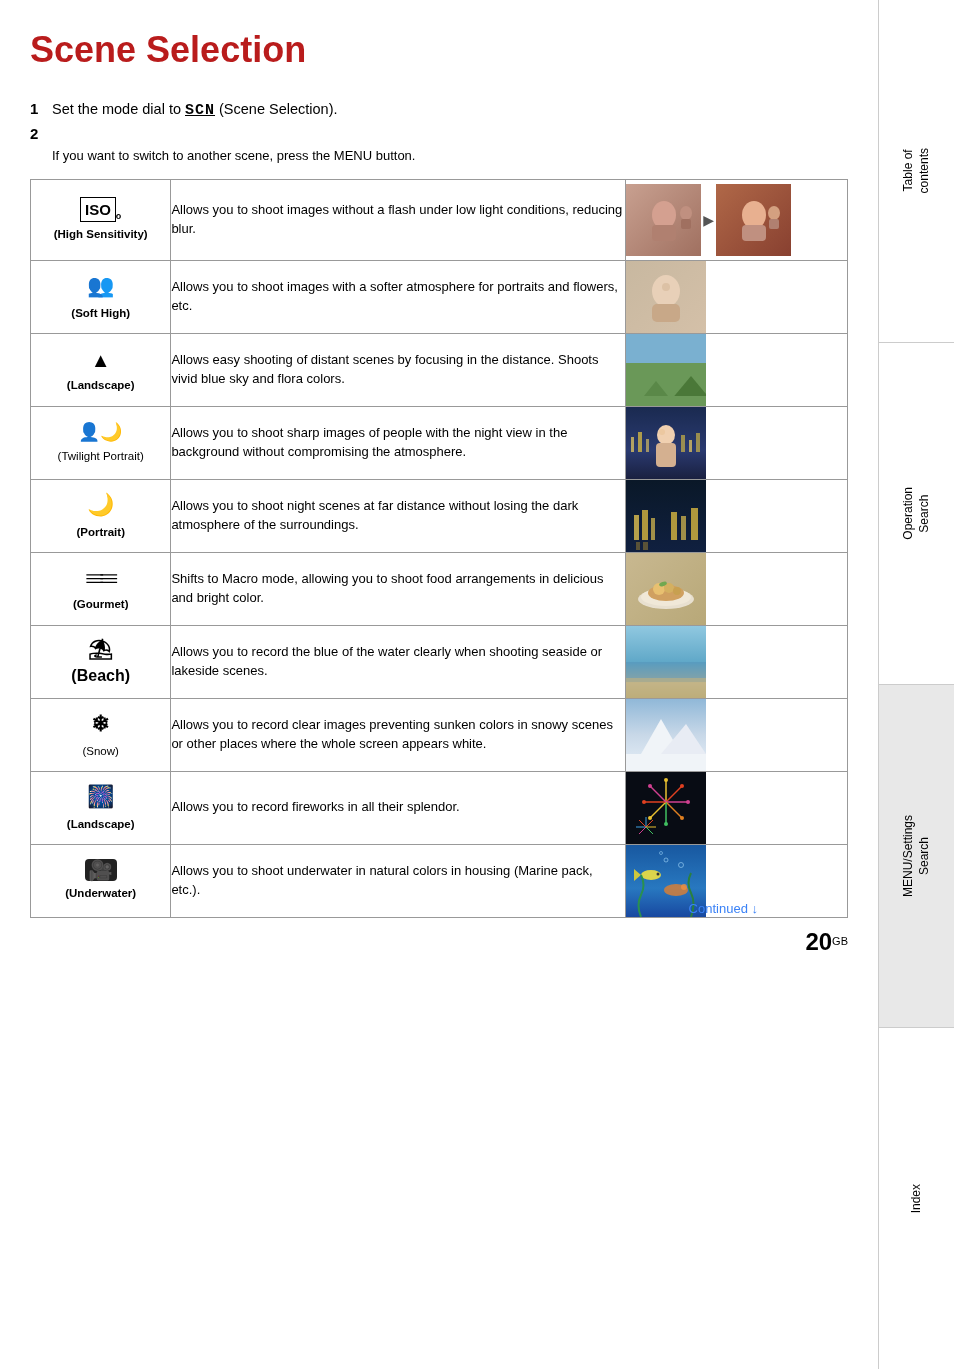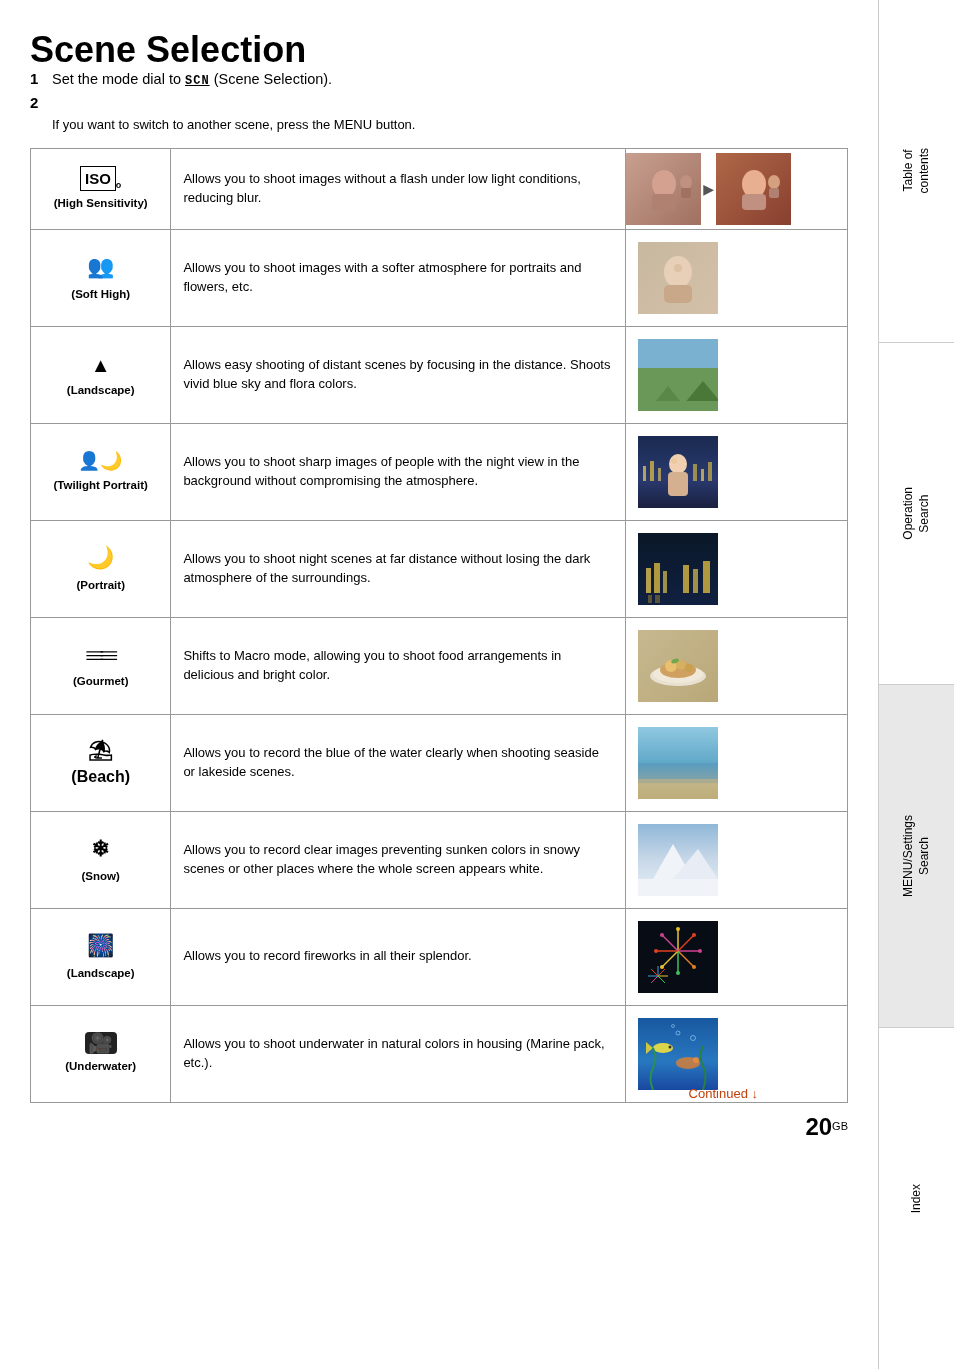--- a/index.html
+++ b/index.html
@@ -18,22 +18,22 @@
       min-height: 1369px;
     }
     .main-content {
       flex: 1;
       padding: 30px 30px 60px 30px;
       max-width: 880px;
     }
     .page-title {
       font-size: 36px;
       font-weight: bold;
-      color: #000000;
-      margin-bottom: 0;
+      color: #b91c1c;
+      margin-bottom: 30px;
       line-height: 1.1;
     }
     .intro-text {
       font-size: 13.5px;
       margin-bottom: 18px;
     }
     .steps {
       margin-bottom: 16px;
     }
     .step {
@@ -55,38 +55,38 @@
       font-size: 13px;
       margin-left: 22px;
       margin-top: 2px;
       margin-bottom: 6px;
     }
     .scn-label {
       font-family: 'Courier New', monospace;
       font-weight: bold;
       letter-spacing: 1px;
       text-decoration: underline;
-      font-size: 12px;
+      font-size: 15px;
     }
     .arrow-circle {
       font-size: 15px;
       font-weight: bold;
     }
     .circle-bullet {
       font-size: 12px;
     }
     .scene-table {
       width: 100%;
       border-collapse: collapse;
       border: 1px solid #999;
     }
     .scene-table td {
       border: 1px solid #999;
       vertical-align: middle;
-      padding: 12px;
+      padding: 0;
     }
     .icon-cell {
       width: 105px;
       min-height: 72px;
       padding: 8px 6px;
       text-align: center;
       vertical-align: middle;
       font-size: 13px;
       font-weight: bold;
       line-height: 1.4;
@@ -237,21 +237,21 @@
                 <polygon points="40,40 65,10 90,40" fill="#4a7838"></polygon>
                 <rect x="0" y="30" width="80" height="10" fill="#6a9858"></rect>
               </svg>
             </div>
           </td>
         </tr>
 
         <tr>
           <td class="icon-cell">
             <span style="font-size:18px; display:block; margin-bottom:2px;">👤🌙</span>
-            <span style="font-size:11.5px; font-weight:bold;">(Twilight Portrait)</span>
+            <span style="font-size:11.5px; font-weight:normal;">(Twilight Portrait)</span>
           </td>
           <td class="desc-cell">
             <span>Allows you to shoot sharp images of people with the night view in the background without compromising the atmosphere.</span>
           </td>
           <td class="img-cell">
             <div style="width:80px; height:72px; background: linear-gradient(180deg, #1a2a50 0%, #2a3a70 60%, #1a2040 100%); display:flex; align-items:center; justify-content:center; position:relative;">
               <svg width="80" height="72">
 
                 <rect x="5" y="30" width="3" height="15" fill="#f0d060" opacity="0.7"></rect>
                 <rect x="12" y="25" width="4" height="20" fill="#e8c840" opacity="0.7"></rect>
@@ -334,21 +334,21 @@
                 <rect x="0" y="36" width="80" height="20" fill="#5090b8" opacity="0.5"></rect>
                 <rect x="0" y="52" width="80" height="20" fill="#c0b080" opacity="0.6"></rect>
               </svg>
             </div>
           </td>
         </tr>
 
         <tr>
           <td class="icon-cell">
             <span style="font-size:22px; display:block; margin-bottom:2px;">❄</span>
-            <span style="font-size:11.5px; font-weight:bold;margin-top:35px;">(Snow)</span>
+            <span style="font-size:11.5px; font-weight:normal;margin-top:35px;">(Snow)</span>
           </td>
           <td class="desc-cell">
             <span>Allows you to record clear images preventing sunken colors in snowy scenes or other places where the whole screen appears white.</span>
           </td>
           <td class="img-cell">
             <div style="width:80px; height:72px; background: linear-gradient(180deg, #90b8d8 0%, #c8d8e8 50%, #e8f0f8 100%); display:flex; align-items:flex-end; justify-content:center;">
               <svg width="80" height="72">
                 <polygon points="15,55 35,20 55,55" fill="#f0f4f8"></polygon>
                 <polygon points="35,55 60,25 80,55" fill="#e8ecf4"></polygon>
                 <rect x="0" y="55" width="80" height="17" fill="#f0f4f8"></rect>
@@ -429,21 +429,21 @@
                 <path d="M 65 72 Q 70 58 65 48 Q 60 38 65 28" stroke="#2a8040" stroke-width="2" fill="none"></path>
               </svg>
             </div>
           </td>
         </tr>
 
       </tbody>
     </table>
 
     <div style="position:relative; margin-top: 10px; text-align:right; padding-right:0px;">
-      <a href="#" class="continued-link" style="color:#c2410c; text-decoration:none; font-size:13px; display:block; text-align:right; margin-top:8px;">Continued ↓</a>
+      <a href="#" class="continued-link" style="color:#3b82f6; text-decoration:none; font-size:13px; display:block; text-align:right; margin-top:8px;">Continued ↓</a>
       <div style="text-align:right; margin-top:4px;">
         <span style="font-size:24px; font-weight:bold;">20</span><span style="font-size:11px; vertical-align:super; font-weight:normal;">GB</span>
       </div>
     </div>
 
   </div>
 
   <div class="sidebar">
     <div class="sidebar-tab">
       <span class="sidebar-tab-text">Table of<br>contents</span>

